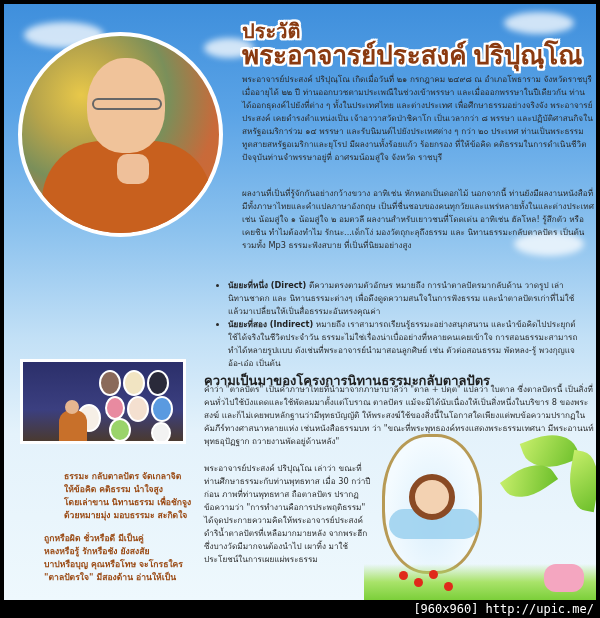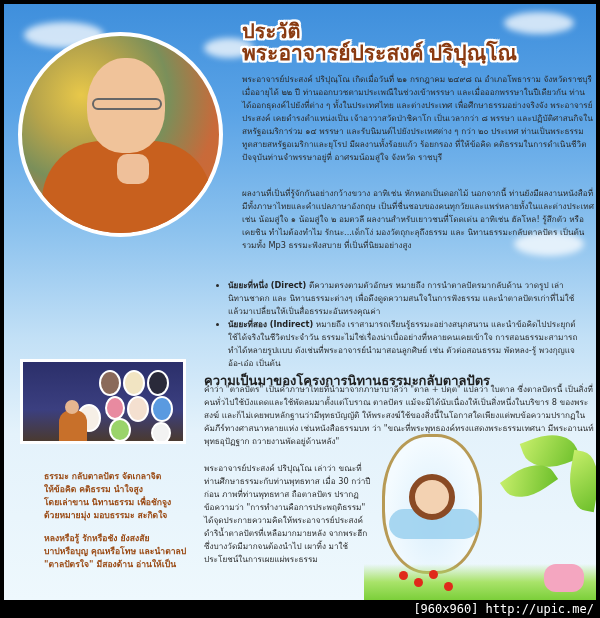--- a/index.html
+++ b/index.html
@@ -10,40 +10,40 @@
   .portrait { position: absolute; left: 14px; top: 28px; width: 205px; height: 205px; border-radius: 50%;
     border: 4px solid #fff; box-sizing: border-box; overflow: hidden;
     background: radial-gradient(circle at 30% 30%, #e8c84a 0%, #b5a34b 25%, #7a8f5a 45%, #c86a3a 70%, #d46a2a 100%); }
   .robe { position: absolute; left: 20px; top: 105px; width: 170px; height: 110px; background: #c8601e; border-radius: 60px 60px 0 0; }
   .head { position: absolute; left: 65px; top: 22px; width: 78px; height: 95px; background: #f0c39a; border-radius: 48% 48% 45% 45%; }
   .glasses { position: absolute; left: 70px; top: 62px; width: 70px; height: 12px; border: 2px solid #666; border-radius: 6px; box-sizing: border-box; }
   .fist { position: absolute; width: 32px; height: 30px; background: #efc09a; border-radius: 10px; }
   h1.title { position: absolute; left: 238px; top: 16px; margin: 0; color: #8a3a10; font-family: Liberation Serif, serif; font-weight: bold; line-height: 1.1;
     text-shadow: 2px 2px 0 #fff, -2px -2px 0 #fff, 2px -2px 0 #fff, -2px 2px 0 #fff, 0 2px 0 #fff, 2px 0 0 #fff, 0 -2px 0 #fff, -2px 0 0 #fff; }
   h1.title .t1 { display: block; font-size: 20px; }
-  h1.title .t2 { display: block; font-size: 21px; }
+  h1.title .t2 { display: block; font-size: 26px; }
   .body-text { position: absolute; color: #2a2a2a; font-size: 8.2px; line-height: 13px; }
   .p1 { left: 238px; top: 69px; width: 352px; }
   .p2 { left: 238px; top: 183px; width: 352px; }
   .project-title { position: absolute; left: 18px; top: 258px; width: 180px; text-align: center; color: #8a3a10; font-weight: bold; line-height: 1.2;
     text-shadow: 2px 2px 0 #fff, -2px -2px 0 #fff, 2px -2px 0 #fff, -2px 2px 0 #fff, 0 2px 0 #fff, 2px 0 0 #fff, 0 -2px 0 #fff, -2px 0 0 #fff; }
   .project-title .l1 { display: block; font-size: 16px; }
   .project-title .l2, .project-title .l3 { display: block; font-size: 20px; }
   .meaning { left: 200px; top: 263px; width: 392px; }
   .meaning ul { margin: 12px; padding: 0 0 0 12px; }
   .meaning li { margin: 0; }
   .meaning b { color: #222; }
   .history-head { position: absolute; left: 200px; top: 366px; font-size: 13px; font-weight: bold; color: #1f1f1f; }
   .history { left: 200px; top: 379px; width: 392px; }
   .story { left: 200px; top: 458px; width: 172px; }
   .stage-photo { position: absolute; left: 16px; top: 355px; width: 166px; height: 85px; border: 3px solid #fff; box-sizing: border-box;
     background: linear-gradient(180deg, #2b2f6a 0%, #3b3f80 60%, #4a3a30 100%); overflow: hidden; }
   .fan { position: absolute; border-radius: 50%; border: 2px solid #fff; box-sizing: border-box; }
   .poem { position: absolute; left: 40px; color: #9a4a14; font-size: 8.6px; line-height: 13px; font-weight: bold; }
-  .poem1 { top: 466px; }
+  .poem1 { top: 466px; margin-left: 20px; }
   .poem2 { top: 528px; }
   .bubble { position: absolute; left: 378px; top: 430px; width: 100px; height: 140px; border: 3px solid #b79a55; border-radius: 45% 45% 45% 45%;
     background: radial-gradient(ellipse at 50% 60%, #dbeffc 0%, #f4fbff 70%); box-sizing: border-box; }
   .kid { position: absolute; left: 405px; top: 470px; width: 46px; height: 46px; border-radius: 50%; background: #f3d2b2; border: 6px solid #8a4a24; box-sizing: border-box; }
   .cloud-puff { position: absolute; left: 385px; top: 505px; width: 90px; height: 30px; background: #9ad0ef; border-radius: 20px; opacity: 0.85; }
   .leaf { position: absolute; background: linear-gradient(135deg, #c6ee6a, #6cbf2a); border-radius: 0 70% 0 70%; }
   .grass { position: absolute; left: 360px; top: 560px; width: 232px; height: 36px;
     background: linear-gradient(0deg, #7ccf3a 0%, #a9e36a 50%, rgba(169,227,106,0) 100%); }
   .flower { position: absolute; width: 9px; height: 9px; background: #e02a1a; border-radius: 50%; }
   .kart { position: absolute; left: 540px; top: 560px; width: 40px; height: 28px; background: #f4a6c0; border-radius: 12px; }
@@ -101,22 +101,23 @@
     <div style="position:absolute;left:42px;top:38px;width:14px;height:14px;background:#e6b690;border-radius:50%;"></div>
   </div>
 
   <div class="poem poem1">
     <div>ธรรมะ กลับตาลปัตร   จัดเกลาจิต</div>
     <div>ให้ข้อคิด คติธรรม นำใจสูง</div>
     <div>โดยเล่าขาน นิทานธรรม เพื่อชักจูง</div>
     <div>ด้วยหมายมุ่ง มอบธรรมะ สะกิดใจ</div>
   </div>
   <div class="poem poem2">
+    <div>ถูกหรือผิด ชั่วหรือดี มีเป็นคู่</div>
     <div>หลงหรือรู้ รักหรือชัง ยังสงสัย</div>
-    <div>บาปหรือบุญ คุณหรือโทษ และนำตาลป</div>
+    <div>บาปหรือบุญ คุณหรือโทษ จะโกรธใคร</div>
     <div>"ตาลปัตรใจ" มีสองด้าน อ่านให้เป็น</div>
   </div>
 
   <div class="bubble"></div>
   <div class="cloud-puff"></div>
   <div class="kid"></div>
   <div class="leaf" style="left:520px;top:430px;width:52px;height:34px;transform:rotate(-20deg);"></div>
   <div class="leaf" style="left:565px;top:448px;width:30px;height:58px;transform:rotate(10deg);"></div>
   <div class="leaf" style="left:500px;top:462px;width:50px;height:30px;transform:rotate(-35deg);"></div>
   <div class="grass"></div>

